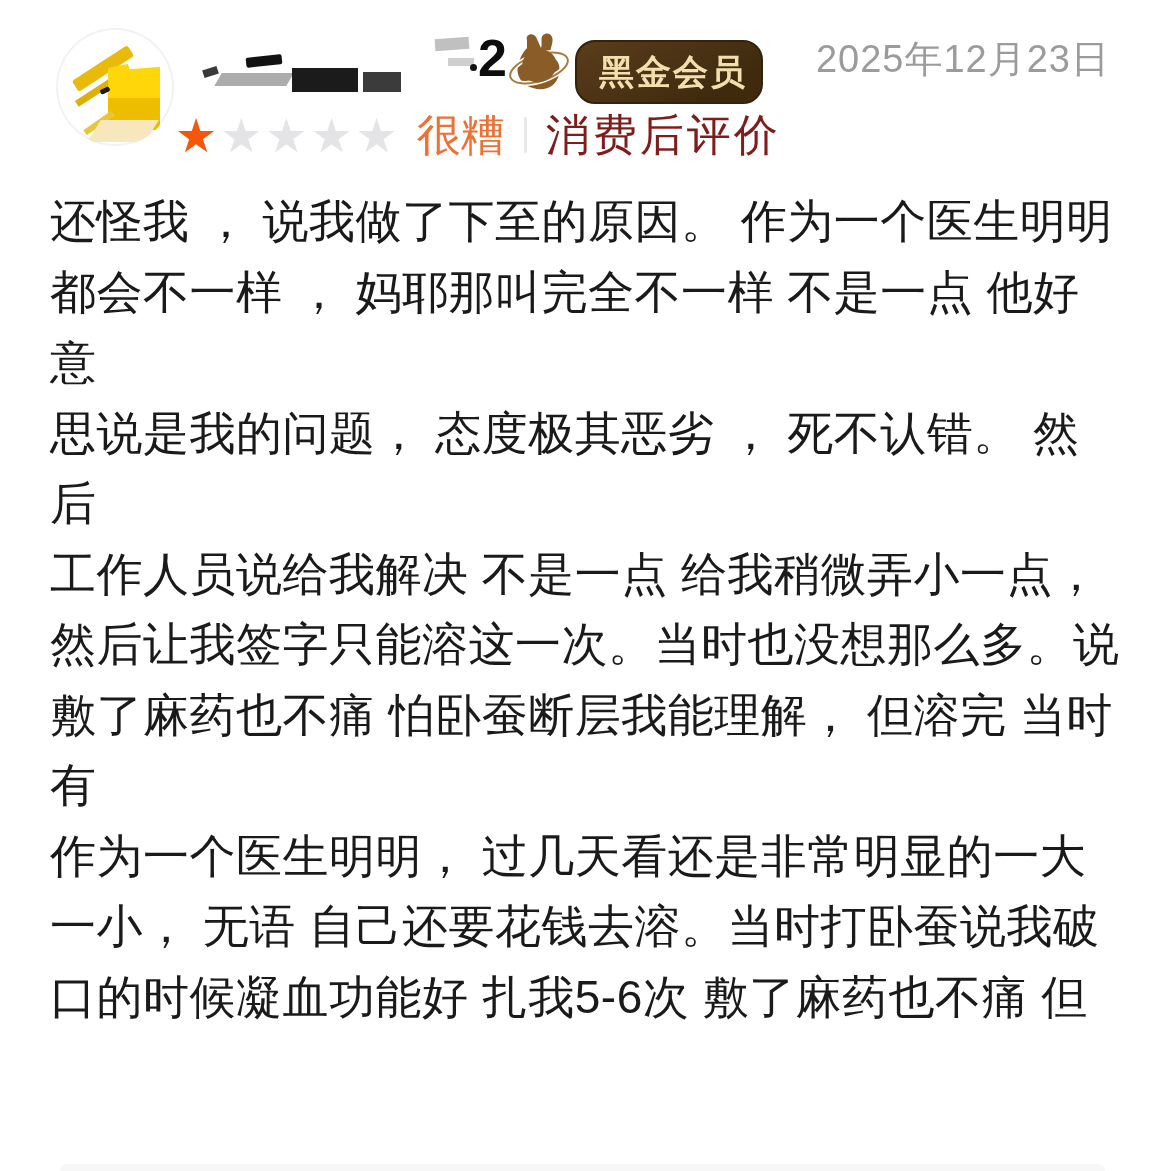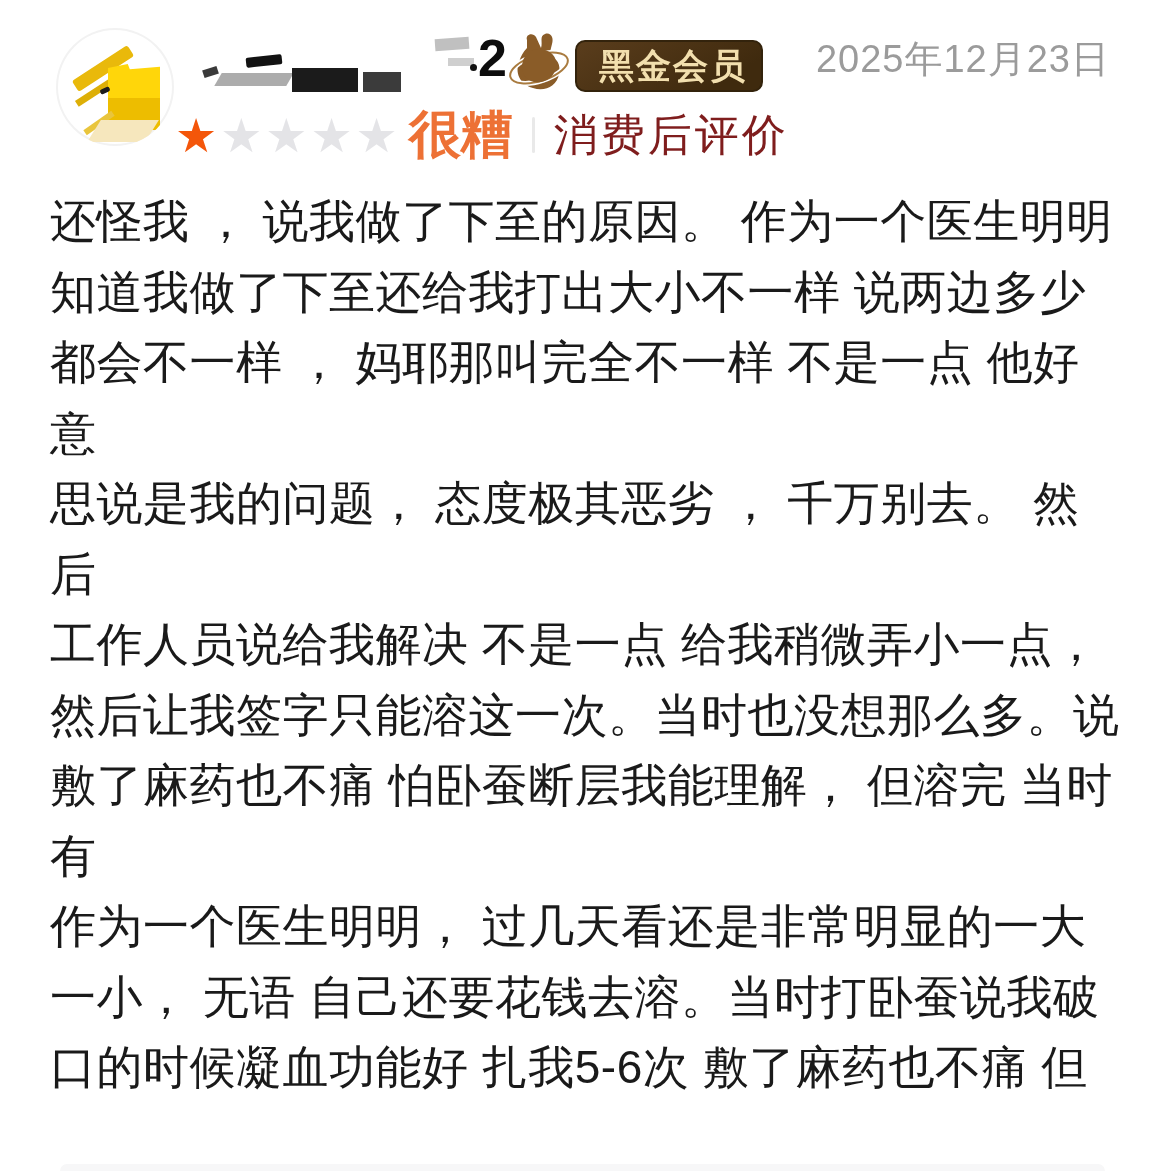--- a/index.html
+++ b/index.html
@@ -40,32 +40,32 @@
   .nf3{left:74px; top:26px; width:36px; height:10px; background:#121212; transform:rotate(-6deg); border-radius:2px;}
   .nf4{left:120px; top:38px; width:66px; height:24px; background:#1B1B1B;}
   .nf5{left:191px; top:42px; width:38px; height:20px; background:#3B3B3B;}
   .nf6{left:263px; top:8px; width:34px; height:12px; background:#8C8C8C; opacity:.55; transform:rotate(-4deg);}
   .nf7{left:276px; top:28px; width:26px; height:8px; background:#CFCFCF;}
   .nf8{left:298px; top:34px; width:7px; height:7px; background:#111; border-radius:50%;}
   .name-suffix{position:absolute; left:306px; top:2px; font-size:52px; font-weight:700; color:#0D0D0D; line-height:1;}
   .member-badge{position:absolute; left:333px; top:0; display:flex; align-items:flex-start;}
   .mascot{position:relative; z-index:2; margin-top:2px; margin-right:-16px;}
   .badge-pill{
-    margin-top:10px; height:52px; display:flex; align-items:center;
+    margin-top:10px; height:64px; display:flex; align-items:center;
     background:linear-gradient(150deg, var(--badge-bg-light) 0%, var(--badge-bg-dark) 80%);
-    border:2px solid #33230C; border-radius:10px;
+    border:2px solid #33230C; border-radius:20px;
     color:var(--badge-text); font-size:35px; font-weight:700;
     padding:0 14px 0 22px; letter-spacing:2px; white-space:nowrap;
   }
   .date{position:absolute; right:0; top:4px; font-size:38px; color:var(--muted-text); letter-spacing:1px; white-space:nowrap;}
   .row2{position:absolute; left:3px; top:74px; display:flex; align-items:center; height:62px;}
   .stars{display:flex; align-items:center;}
   .star{font-size:47px; line-height:1; color:var(--star-empty); margin-right:3px;}
   .star.filled{color:var(--star-filled);}
-  .rating-label{margin-left:8px; font-size:52px; font-weight:700; color:var(--rating-label); white-space:nowrap;}
+  .rating-label{margin-left:16px; font-size:44px; font-weight:400; color:var(--rating-label); white-space:nowrap;}
   .v-divider{width:3px; height:36px; background:#E9E9E9; margin:0 19px; border-radius:2px;}
   .rating-context{font-size:44px; color:#7f1d1d; letter-spacing:3px; white-space:nowrap;}
   
   .review{position:absolute; left:50px; top:186px; width:1072px;}
   .review .line{
     font-size:46px; line-height:70.5px; color:var(--body-text);
     white-space:pre-wrap; letter-spacing:.5px;
   }
   
   .next-card{position:absolute; left:60px; right:60px; bottom:0; height:7px;
@@ -129,25 +129,24 @@
       <span class="v-divider"></span>
       <span class="rating-context">消费后评价</span>
     </div>
   </div>
 
   <div class="review">
 
 
       <div class="line">还怪我 ， 说我做了下至的原因。 作为一个医生明明</div>
 
-      <div class="line">知道我做了下至还给我打出大小不一样 说两边多少</div>
 
       <div class="line">都会不一样 ， 妈耶那叫完全不一样 不是一点 他好意</div>
 
-      <div class="line">思说是我的问题， 态度极其恶劣 ， 千万别去。 然后</div>
+      <div class="line">思说是我的问题， 态度极其恶劣 ， 死不认错。 然后</div>
 
       <div class="line">工作人员说给我解决 不是一点 给我稍微弄小一点，</div>
 
       <div class="line">然后让我签字只能溶这一次。当时也没想那么多。说</div>
 
       <div class="line">敷了麻药也不痛 怕卧蚕断层我能理解， 但溶完 当时有</div>
 
       <div class="line">作为一个医生明明， 过几天看还是非常明显的一大</div>
 
       <div class="line">一小， 无语 自己还要花钱去溶。当时打卧蚕说我破</div>

